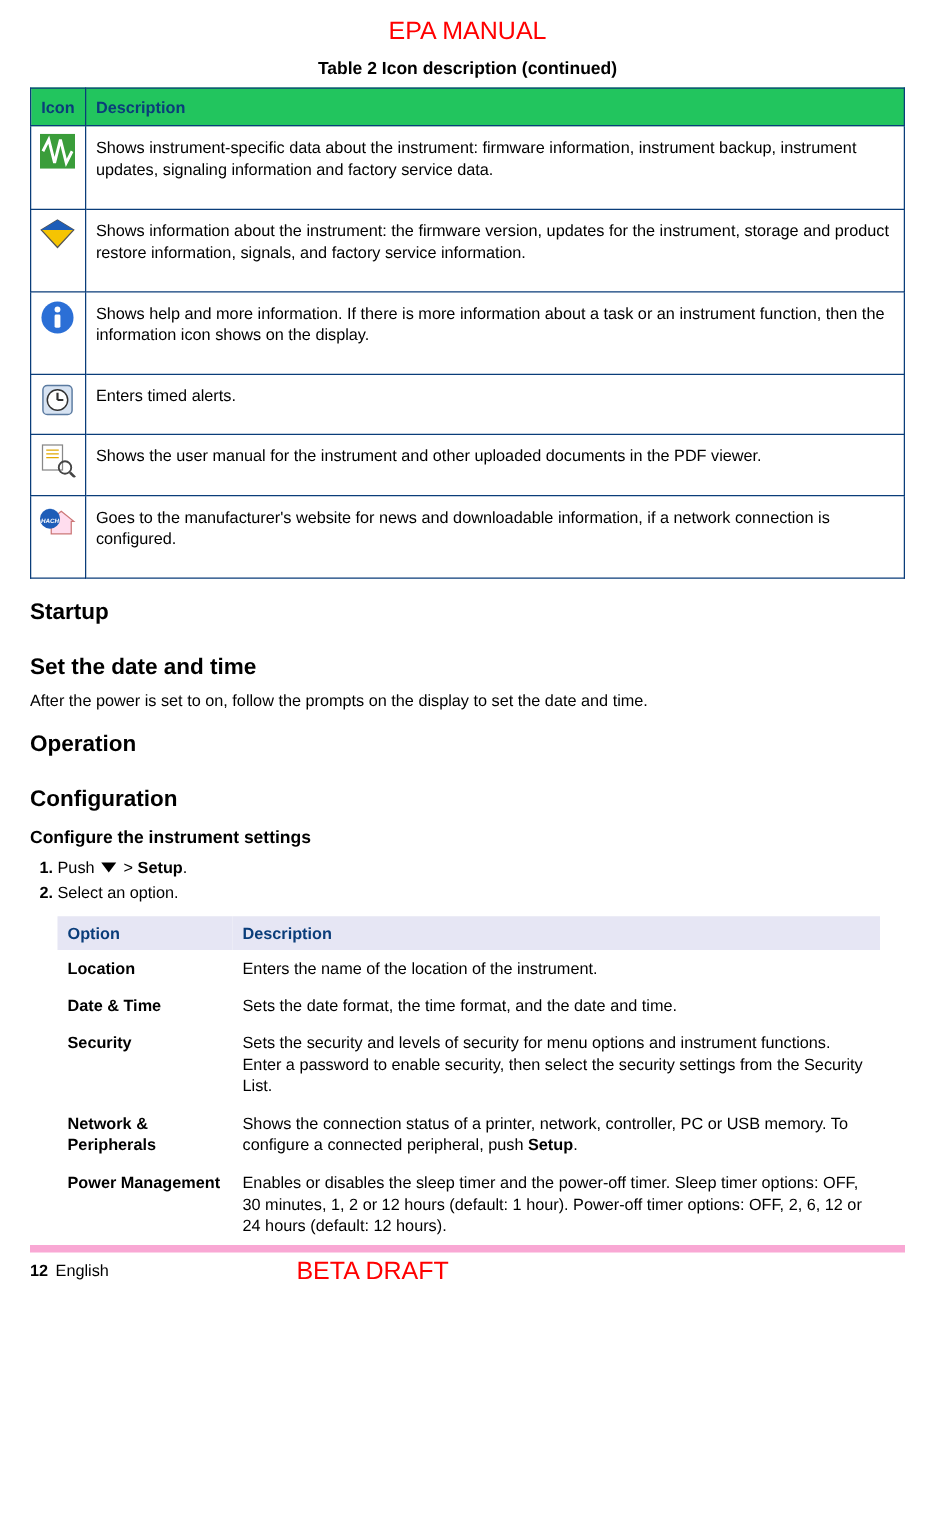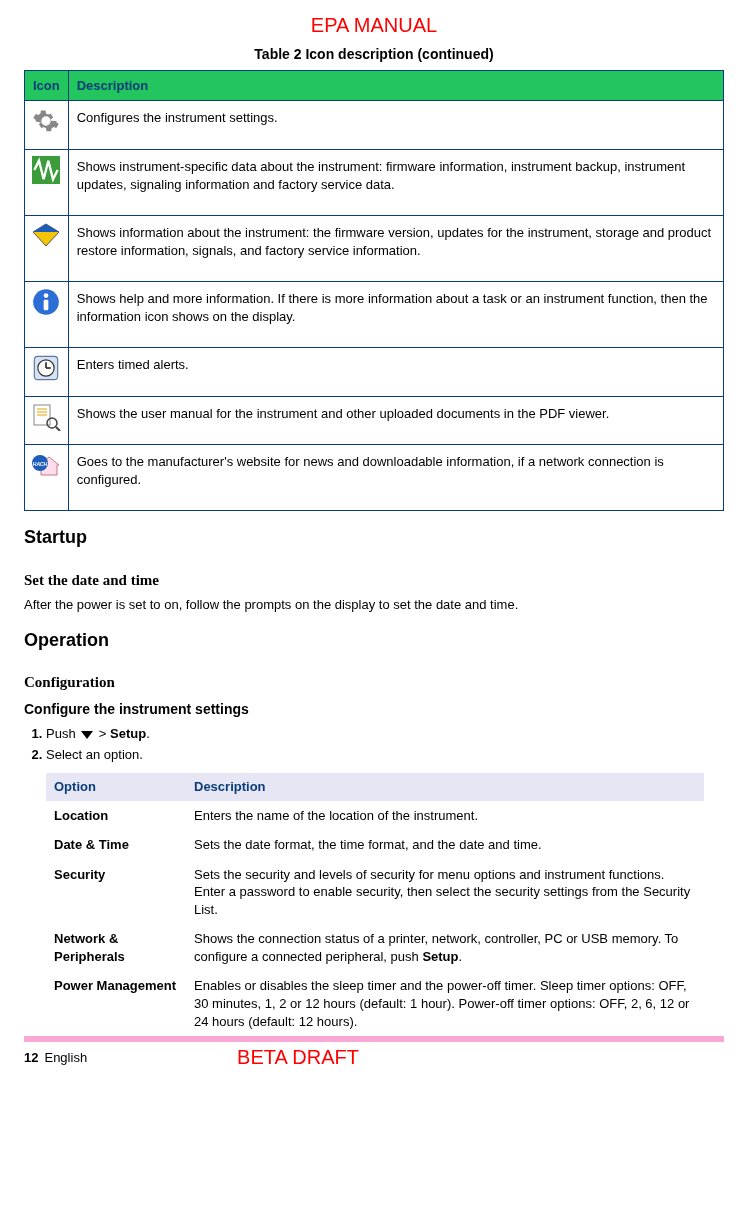--- a/index.html
+++ b/index.html
@@ -44,21 +44,21 @@
     padding: 8px 8px 22px 8px;
     vertical-align: top;
   }
   table.icon-table td.icon-cell {
     width: 42px;
     text-align: center;
     padding: 6px 4px;
   }
   .ic { display:inline-block; }
   h2.sect { font-size: 18px; font-weight: bold; margin: 14px 0 8px 0; }
-  h3.sub { font-size: 15px; font-weight: bold; margin: 20px 0 6px 0; font-family: Liberation Serif, serif; }
+  h3.sub { font-size: 18px; font-weight: bold; margin: 20px 0 6px 0; }
   h4.subsub { font-size: 14px; font-weight: bold; margin: 8px 0 6px 0; }
   p { margin: 4px 0 10px 0; }
   ol.steps { margin: 4px 0 10px 0; padding-left: 22px; }
   ol.steps li { font-weight: bold; margin-bottom: 3px; }
   ol.steps li span { font-weight: normal; }
   table.opt-table {
     width: 94%;
     margin-left: 22px;
     border-collapse: collapse;
     font-size: 13px;
@@ -92,28 +92,20 @@
   <thead>
     <tr>
       <th>Icon</th>
       <th>Description</th>
     </tr>
   </thead>
   <tbody>
     <tr>
       <td class="icon-cell"><span class="ic">
         <svg width="28" height="28" viewBox="0 0 24 24">
-              <path fill="#888" d="M12 8a4 4 0 1 0 0 8 4 4 0 0 0 0-8zm9 4a7 7 0 0 1-.1 1l2 1.6-2 3.4-2.4-.8a7 7 0 0 1-1.7 1l-.4 2.5h-4l-.4-2.5a7 7 0 0 1-1.7-1l-2.4.8-2-3.4 2-1.6A7 7 0 0 1 3 12a7 7 0 0 1 .1-1l-2-1.6 2-3.4 2.4.8a7 7 0 0 1 1.7-1L7.6 3h4l.4 2.5a7 7 0 0 1 1.7 1l2.4-.8 2 3.4-2 1.6c.1.3.1.7.1 1z"></path>
-            </svg>
-      </span></td>
-      <td>Configures the instrument settings.</td>
-    </tr>
-    <tr>
-      <td class="icon-cell"><span class="ic">
-        <svg width="28" height="28" viewBox="0 0 24 24">
               <rect width="24" height="24" fill="#3a9d3a"></rect>
               <path d="M2 12 L6 4 L10 20 L14 4 L18 20 L22 12" stroke="#fff" stroke-width="2" fill="none"></path>
             </svg>
       </span></td>
       <td>Shows instrument-specific data about the instrument: firmware information, instrument backup, instrument updates, signaling information and factory service data.</td>
     </tr>
     <tr>
       <td class="icon-cell"><span class="ic">
         <svg width="30" height="26" viewBox="0 0 30 26">
               <polygon points="15,2 28,10 15,24 2,10" fill="#f5c402" stroke="#555"></polygon>

